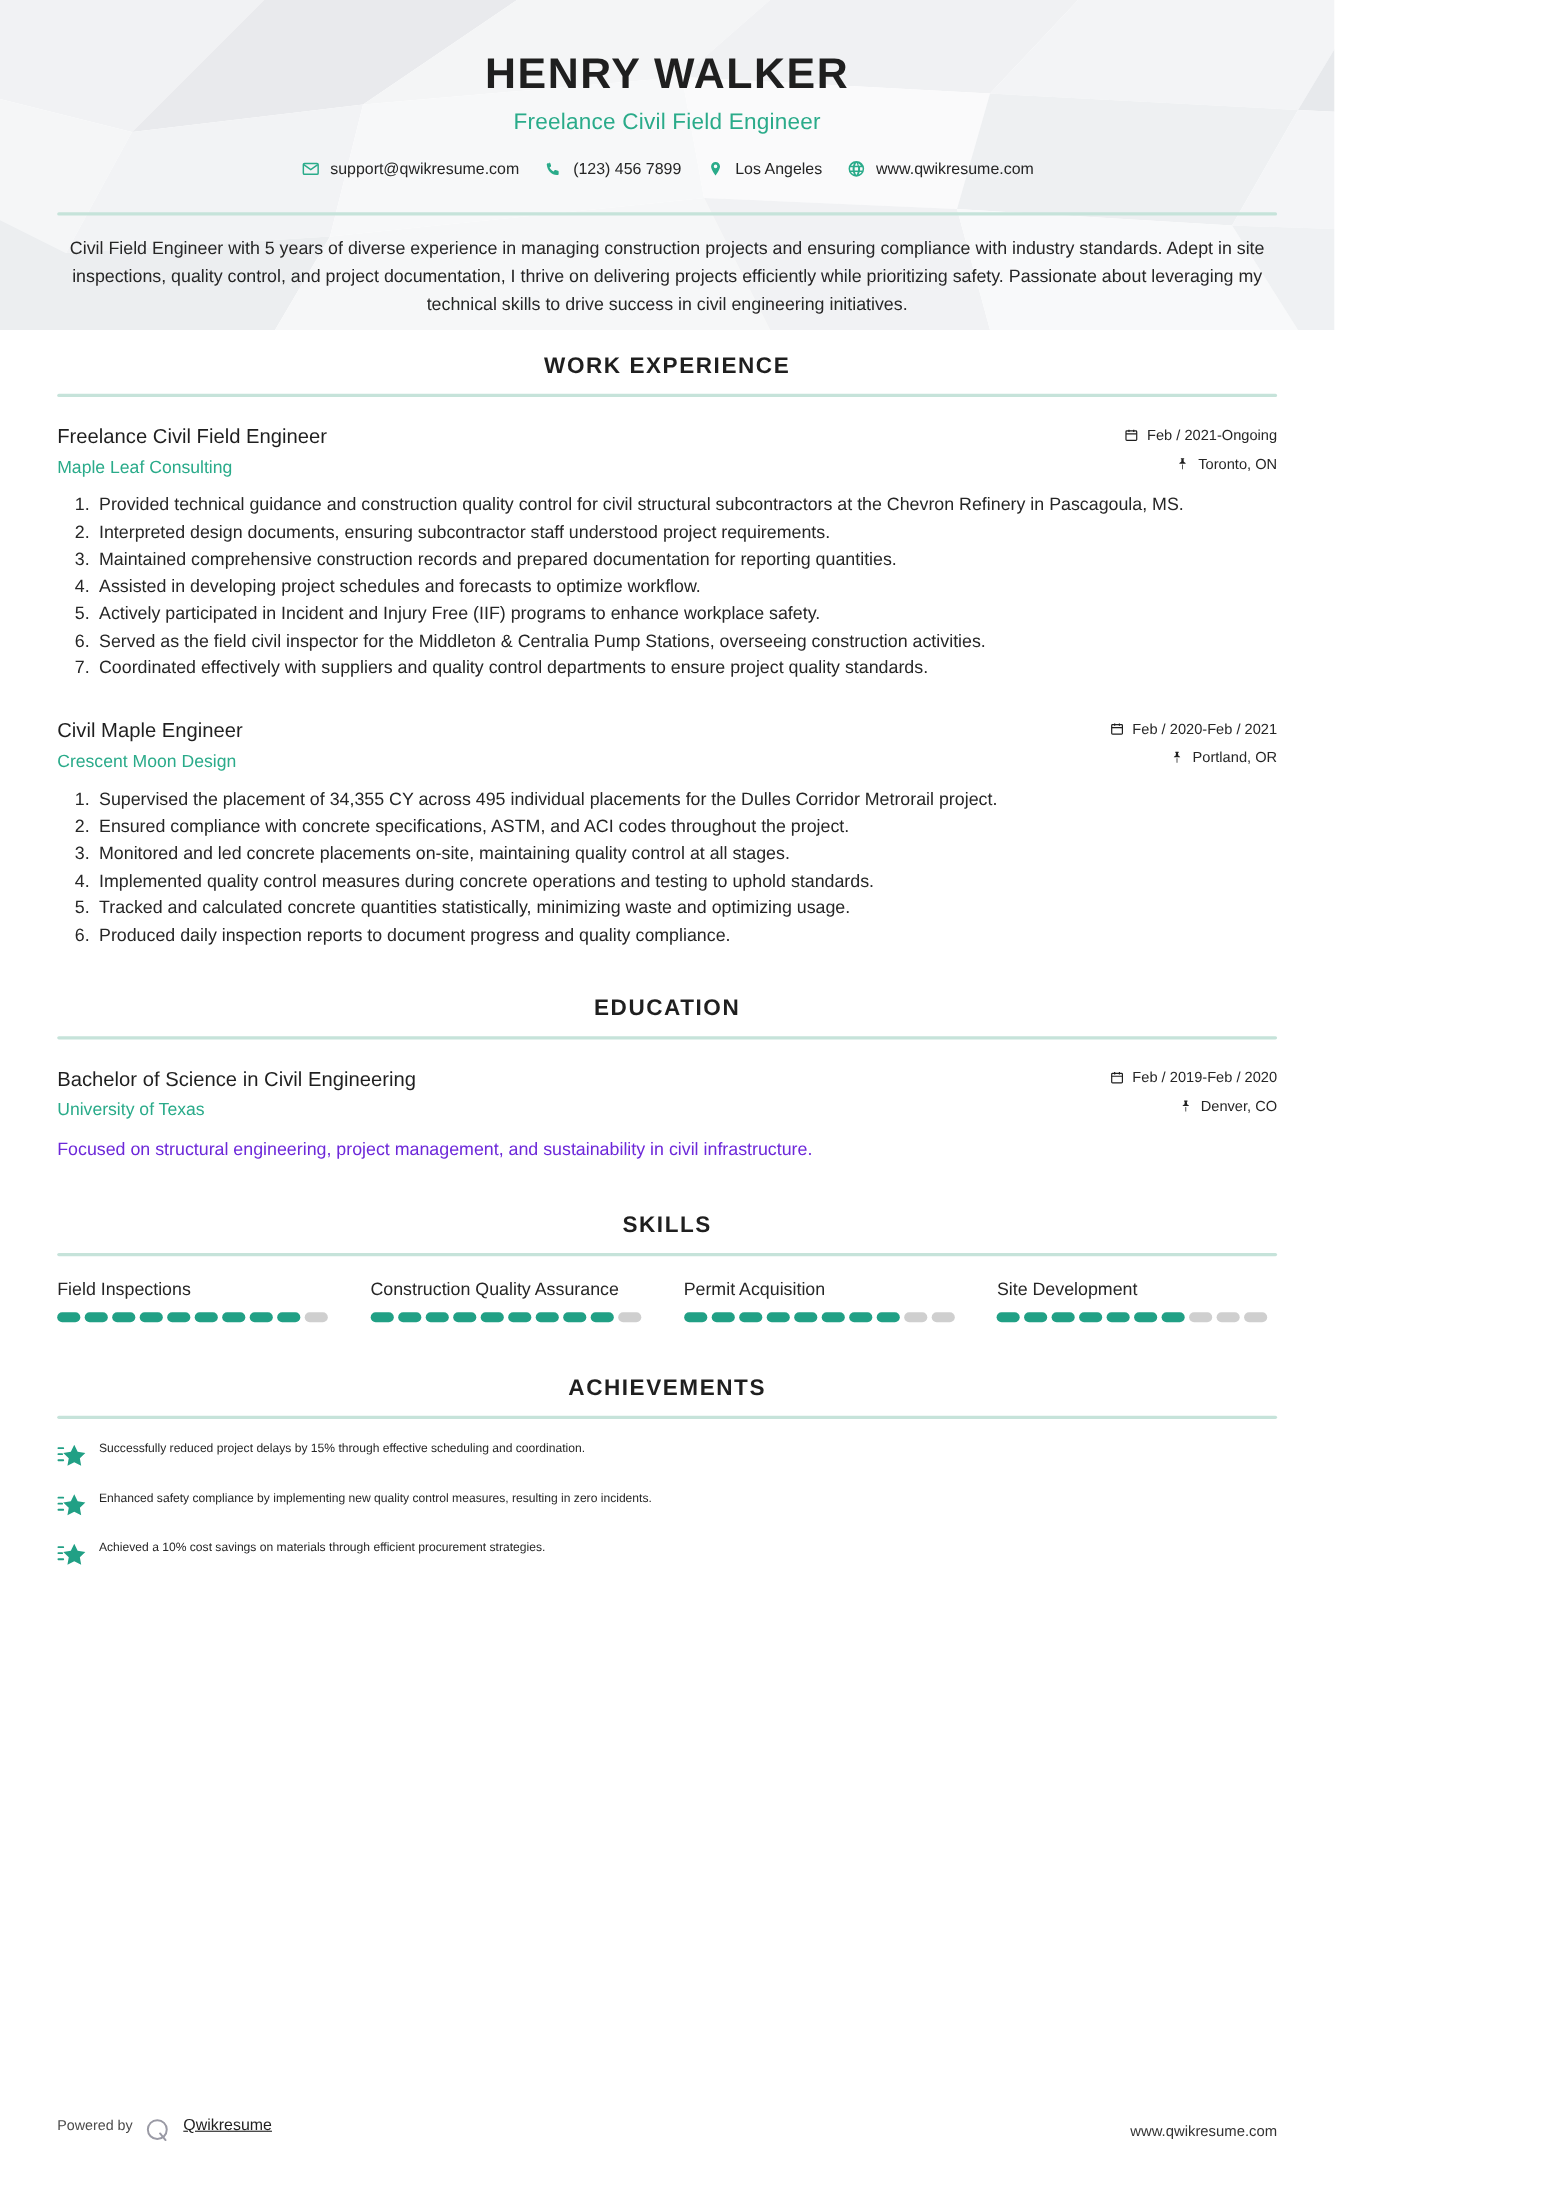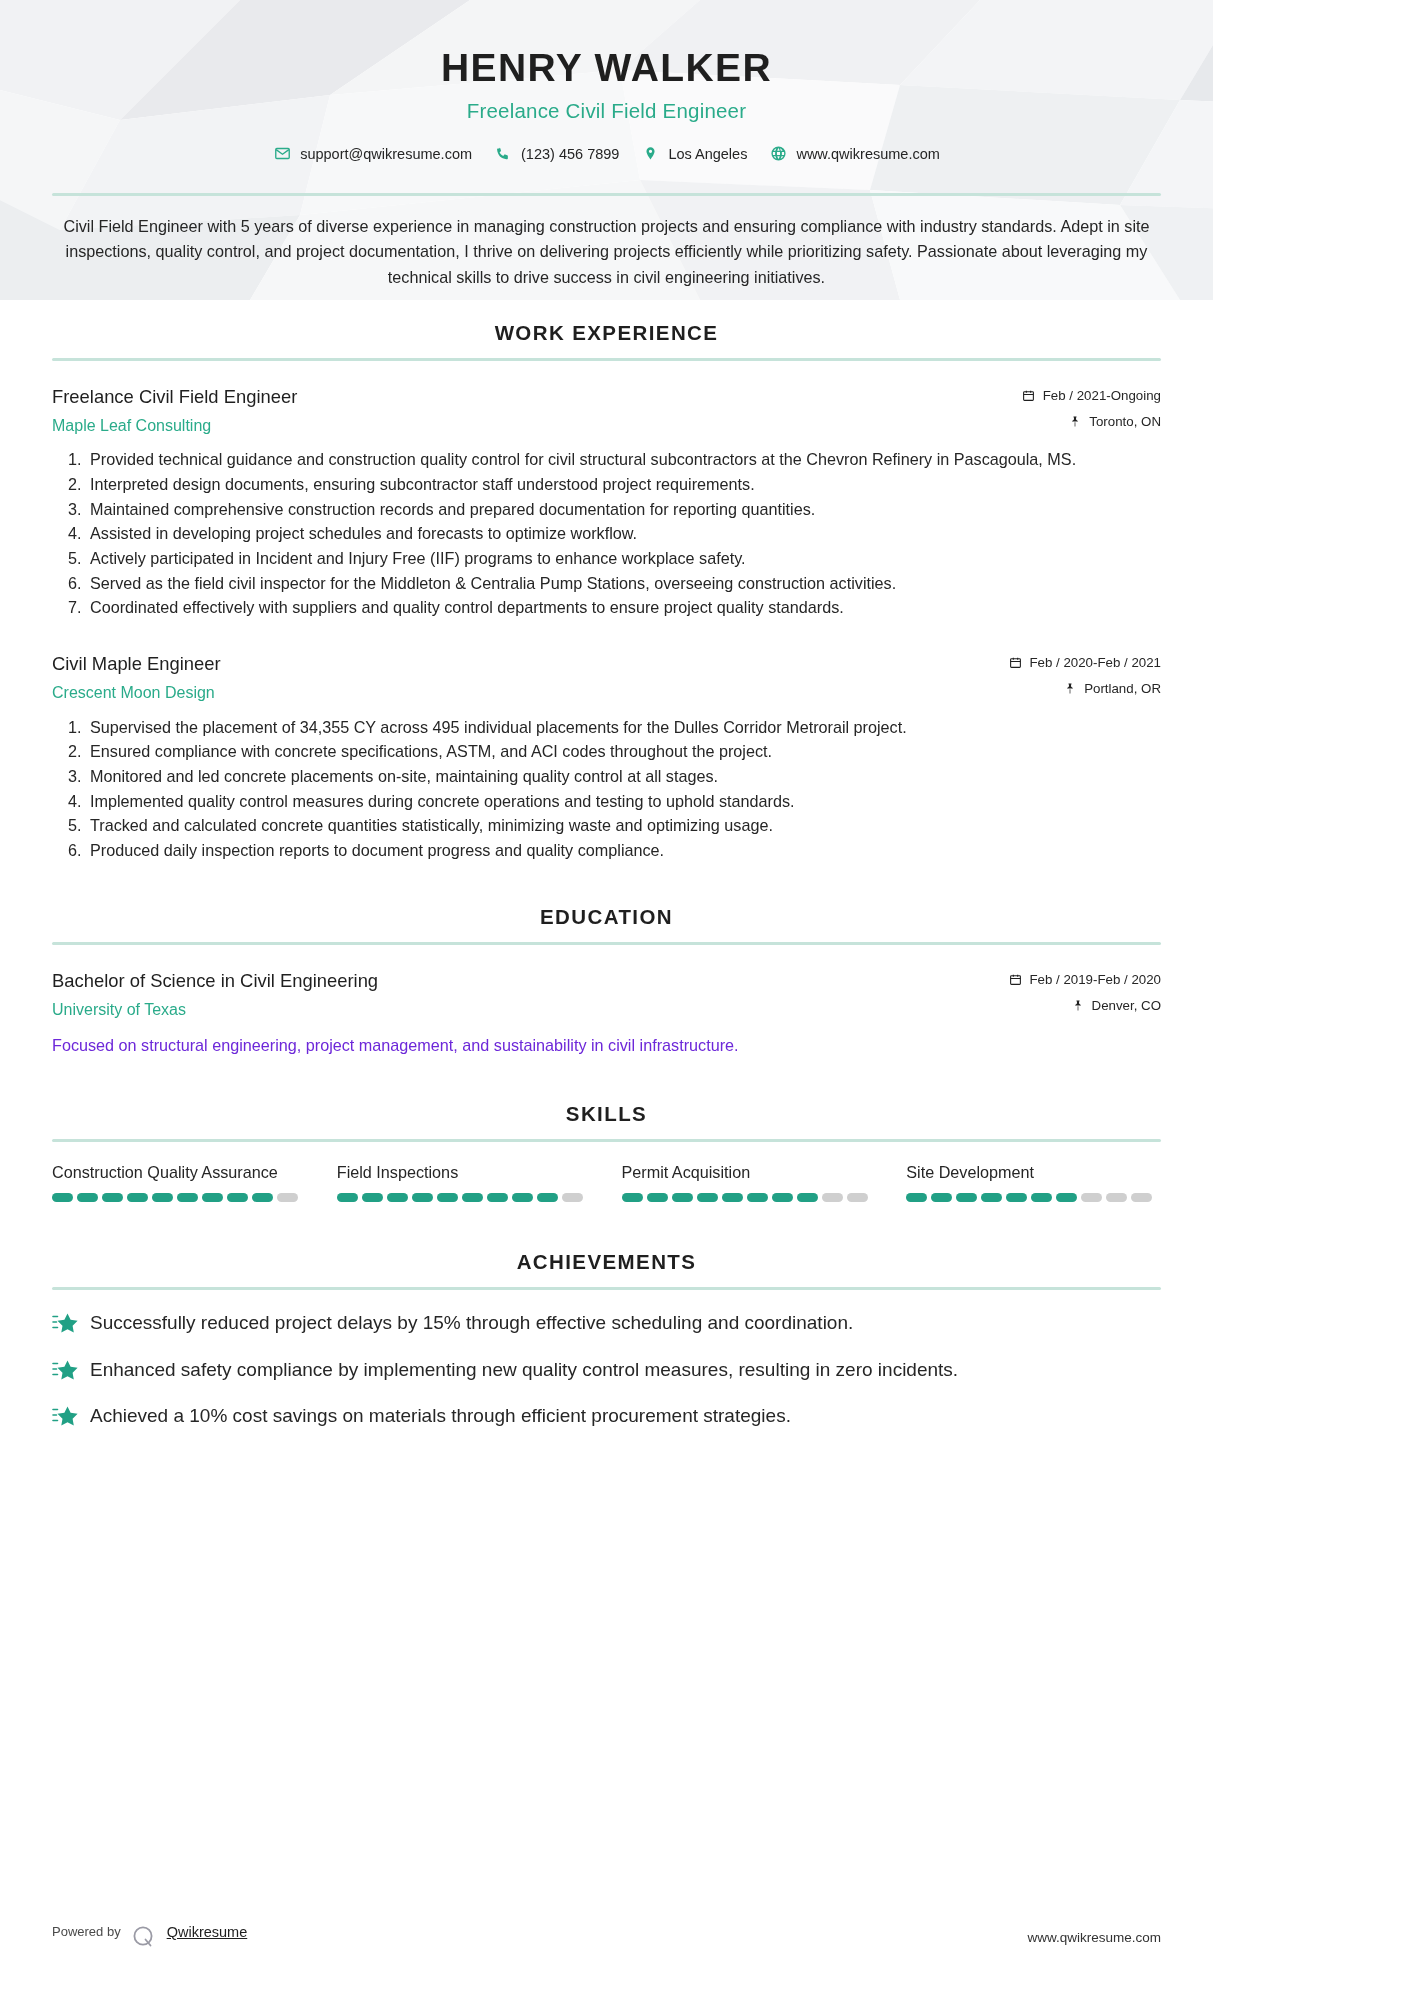--- a/index.html
+++ b/index.html
@@ -205,21 +205,21 @@
   .achv-ico {
     flex: 0 0 auto;
     width: 26px;
     height: 24px;
     margin-right: 12px;
     margin-top: 1px;
     color: #21a085;
   }
   .achv-ico svg { display: block; }
   .achv-text {
-    font-size: 19px;
+    font-size: 11px;
     line-height: 1.4;
     color: #262626;
   }
 
   
   .footer {
     position: absolute;
     left: 52px;
     right: 52px;
     bottom: 40px;
@@ -442,36 +442,36 @@
         <p class="entry-note">Focused on structural engineering, project management, and sustainability in civil infrastructure.</p>
       </div>
     </div>
 
     <div class="section" style="margin-top:44px;">
       <div class="section-title">SKILLS</div>
       <div class="section-rule"></div>
 
       <div class="skills-grid">
         <div class="skill">
+          <div class="skill-name">Field Inspections</div>
+          <div class="skill-bar">
+              <span class="seg on"></span>
+              <span class="seg on"></span>
+              <span class="seg on"></span>
+              <span class="seg on"></span>
+              <span class="seg on"></span>
+              <span class="seg on"></span>
+              <span class="seg on"></span>
+              <span class="seg on"></span>
+              <span class="seg on"></span>
+              <span class="seg"></span>
+            </div>
+        </div>
+        <div class="skill">
           <div class="skill-name">Construction Quality Assurance</div>
-          <div class="skill-bar">
-              <span class="seg on"></span>
-              <span class="seg on"></span>
-              <span class="seg on"></span>
-              <span class="seg on"></span>
-              <span class="seg on"></span>
-              <span class="seg on"></span>
-              <span class="seg on"></span>
-              <span class="seg on"></span>
-              <span class="seg on"></span>
-              <span class="seg"></span>
-            </div>
-        </div>
-        <div class="skill">
-          <div class="skill-name">Field Inspections</div>
           <div class="skill-bar">
               <span class="seg on"></span>
               <span class="seg on"></span>
               <span class="seg on"></span>
               <span class="seg on"></span>
               <span class="seg on"></span>
               <span class="seg on"></span>
               <span class="seg on"></span>
               <span class="seg on"></span>
               <span class="seg on"></span>

